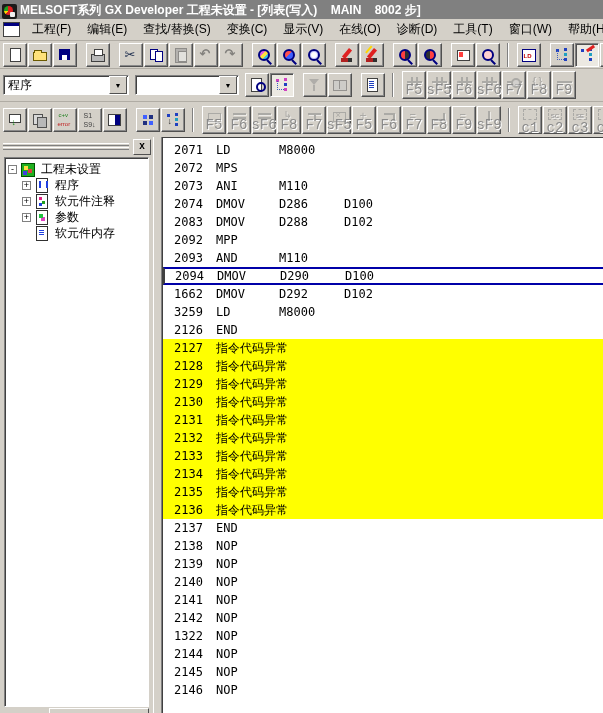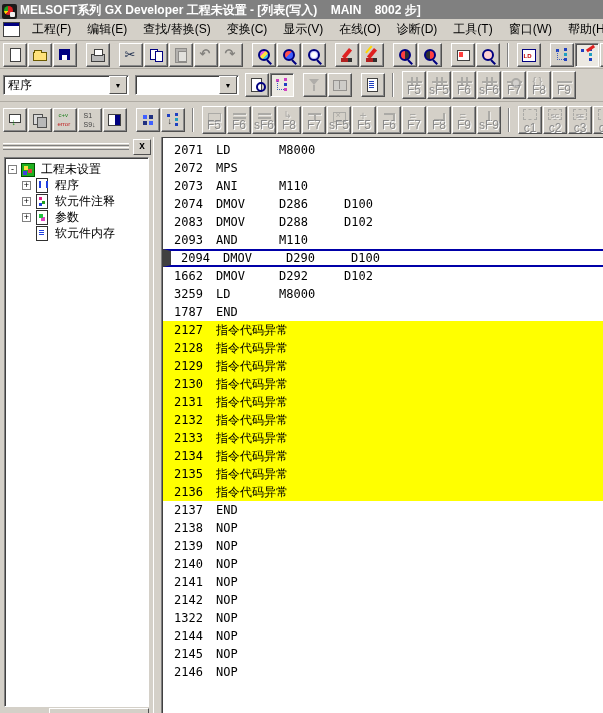--- a/index.html
+++ b/index.html
@@ -23,21 +23,21 @@
   .toolbar{display:flex;align-items:center;border-top:1px solid #b0aca4;background:#d4d0c8;overflow:hidden}
   .tb1{height:27px;padding-left:3px}
   .tb2{height:32px;padding-left:3px}
   .tb3{height:35px;padding-left:3px}
   .tb{width:24px;height:24px;box-sizing:border-box;background:#d4d0c8;border:1px solid;border-color:#fff #505050 #505050 #fff;box-shadow:inset -1px -1px 0 #8a8a8a;display:flex;flex-direction:column;align-items:center;justify-content:center;position:relative;flex:none;margin-right:1px}
   .tb.pressed{border-color:#808080 #fff #fff #808080;box-shadow:inset 1px 1px 0 #505050;background:#ece9e2}
   .tb.disabled .ic{filter:grayscale(1) opacity(.55)}
   .tb.gap{visibility:hidden;width:7px;border:none;box-shadow:none}
   .tb.vsep{width:2px;height:24px;border:none;box-shadow:none;background:none;border-left:1px solid #808080;border-right:1px solid #fff;margin:0 8px 0 6px}
   .tb.fk,.tb.ck{width:24px;height:28px}
-  .lb{font-size:12px;line-height:8px;color:#8a8a8a;text-shadow:1px 1px 0 #fff;font-family:Liberation Sans, sans-serif}
+  .lb{font-size:14px;line-height:8px;color:#8a8a8a;text-shadow:1px 1px 0 #fff;font-family:Liberation Mono, monospace}
   .lb:empty{display:none}
   .sub{position:absolute;top:6px;left:0;right:0;text-align:center;font-size:6px;line-height:6px;color:#8a8a8a;text-shadow:1px 1px 0 #fff}
   .sub:empty{display:none}
   
   .combo{height:20px;box-sizing:border-box;background:#fff;border:1px solid;border-color:#808080 #fff #fff #808080;box-shadow:inset 1px 1px 0 #404040;display:flex;align-items:center;flex:none;margin-right:6px}
   .combo .val{flex:1;padding:0 4px;white-space:nowrap;overflow:hidden}
   .combo .drop{width:16px;height:16px;margin:0 1px;background:#d4d0c8;border:1px solid;border-color:#fff #505050 #505050 #fff;display:flex;align-items:center;justify-content:center;font-size:7px;color:#000}
   .combo1{width:126px}.combo2{width:104px}
   
   .ic{width:17px;height:16px;position:relative;display:block;flex:none}
@@ -144,21 +144,21 @@
   
   .listwrap{flex:1;background:#fff;border-top:1px solid #404040;border-left:1px solid #404040;overflow:hidden;padding-top:3px;font-family:"DejaVu Sans Mono","Liberation Mono",monospace;font-size:12px}
   .row{display:flex;height:18px;line-height:18px;box-sizing:border-box;padding-left:11px;white-space:nowrap}
   .c-step{width:42px;flex:none}
   .c-instr{width:63px;flex:none}
   .c-op1{width:65px;flex:none}
   .c-op2{width:62px;flex:none}
   .c-op3{flex:1}
   .row.error{background:#ffff00}
   .row.error .c-instr{width:auto;flex:1}
-  .row.selected{border-top:2px solid #0000a8;border-bottom:2px solid #0000a8;border-left:8px solid #404040;padding-left:10px;line-height:14px}
+  .row.selected{border-top:2px solid #0000a8;border-bottom:2px solid #0000a8;border-left:2px solid #404040;padding-left:10px;line-height:14px}
 </style>
 </head>
 <body>
 
 <div class="titlebar">
   <span class="appicon"></span>
   <span class="title">MELSOFT系列 GX Developer 工程未设置 - [列表(写入)    MAIN    8002 步]</span>
 </div>
 
 <div class="menubar">
@@ -583,20 +583,27 @@
       <span class="c-op3"></span>
     </div>
       <div class="row">
       <span class="c-step">2083</span>
       <span class="c-instr">DMOV</span>
       <span class="c-op1">D288</span>
       <span class="c-op2">D102</span>
       <span class="c-op3"></span>
     </div>
       <div class="row">
+      <span class="c-step">2092</span>
+      <span class="c-instr">MPP</span>
+      <span class="c-op1"></span>
+      <span class="c-op2"></span>
+      <span class="c-op3"></span>
+    </div>
+      <div class="row">
       <span class="c-step">2093</span>
       <span class="c-instr">AND</span>
       <span class="c-op1">M110</span>
       <span class="c-op2"></span>
       <span class="c-op3"></span>
     </div>
       <div class="row selected">
       <span class="c-step">2094</span>
       <span class="c-instr">DMOV</span>
       <span class="c-op1">D290</span>
@@ -611,21 +618,21 @@
       <span class="c-op3"></span>
     </div>
       <div class="row">
       <span class="c-step">3259</span>
       <span class="c-instr">LD</span>
       <span class="c-op1">M8000</span>
       <span class="c-op2"></span>
       <span class="c-op3"></span>
     </div>
       <div class="row">
-      <span class="c-step">1787</span>
+      <span class="c-step">2126</span>
       <span class="c-instr">END</span>
       <span class="c-op1"></span>
       <span class="c-op2"></span>
       <span class="c-op3"></span>
     </div>
       <div class="row error">
       <span class="c-step">2127</span>
       <span class="c-instr">指令代码异常</span>
       <span class="c-op1"></span>
       <span class="c-op2"></span>

